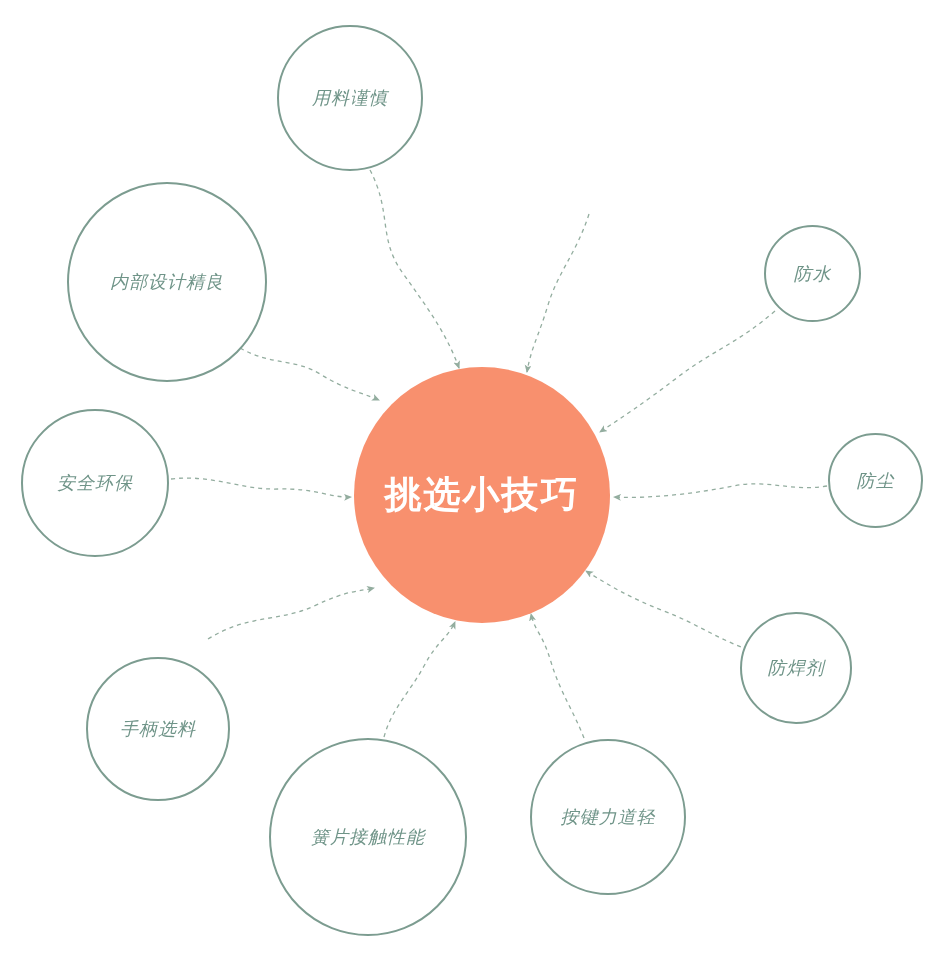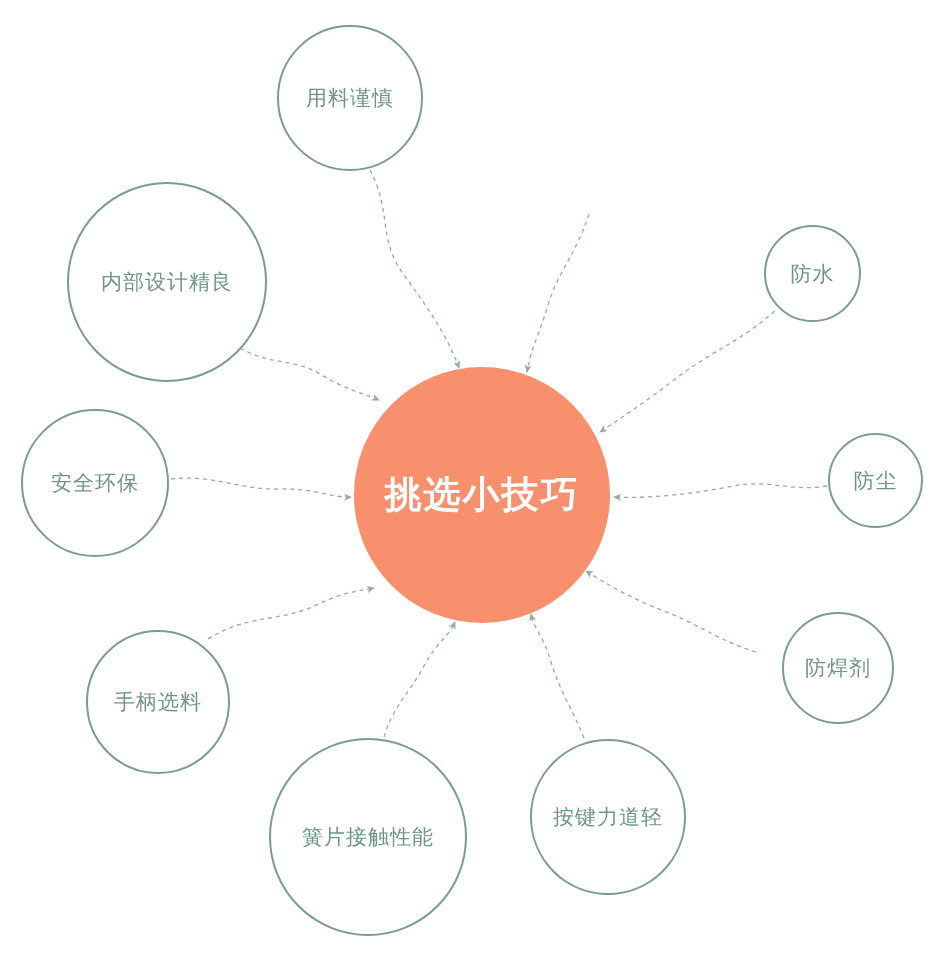--- a/index.html
+++ b/index.html
@@ -40,23 +40,24 @@
   .node{
     position:absolute;
     border:2px solid var(--node-border);
     border-radius:50%;
     background:#ffffff;
     display:flex;
     align-items:center;
     justify-content:center;
     text-align:center;
     color:var(--node-text);
-    font-size:21px;
+    font-size:18px;
     letter-spacing:1px;
     padding:8px;
+    font-style:italic;
   }
   .center-node{
     position:absolute;
     border-radius:50%;
     background:var(--center-fill);
     display:flex;
     align-items:center;
     justify-content:center;
     text-align:center;
     color:var(--center-text);
@@ -108,33 +109,33 @@
 
 
   <div class="node" style="left:764px;top:225px;width:97px;height:97px;">
     <span>防水</span>
   </div>
 
   <div class="node" style="left:828px;top:433px;width:95px;height:95px;">
     <span>防尘</span>
   </div>
 
-  <div class="node" style="left:782px;top:612px;width:112px;height:112px;">
+  <div class="node" style="left:740px;top:612px;width:112px;height:112px;">
     <span>防焊剂</span>
   </div>
 
   <div class="node" style="left:530px;top:739px;width:156px;height:156px;">
     <span>按键力道轻</span>
   </div>
 
   <div class="node" style="left:269px;top:738px;width:198px;height:198px;">
     <span>簧片接触性能</span>
   </div>
 
-  <div class="node" style="left:86px;top:630px;width:144px;height:144px;">
+  <div class="node" style="left:86px;top:657px;width:144px;height:144px;">
     <span>手柄选料</span>
   </div>
 
   <div class="node" style="left:21px;top:409px;width:148px;height:148px;">
     <span>安全环保</span>
   </div>
 
   <div class="node" style="left:67px;top:182px;width:200px;height:200px;">
     <span>内部设计精良</span>
   </div>

